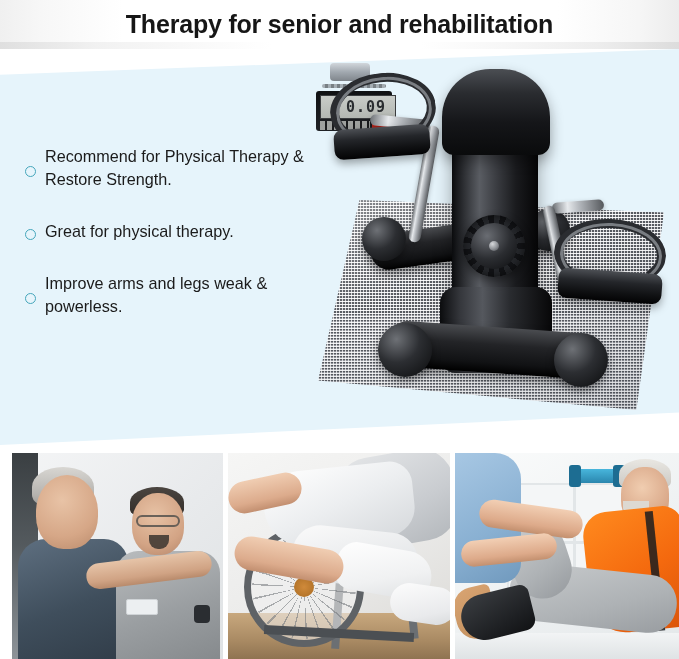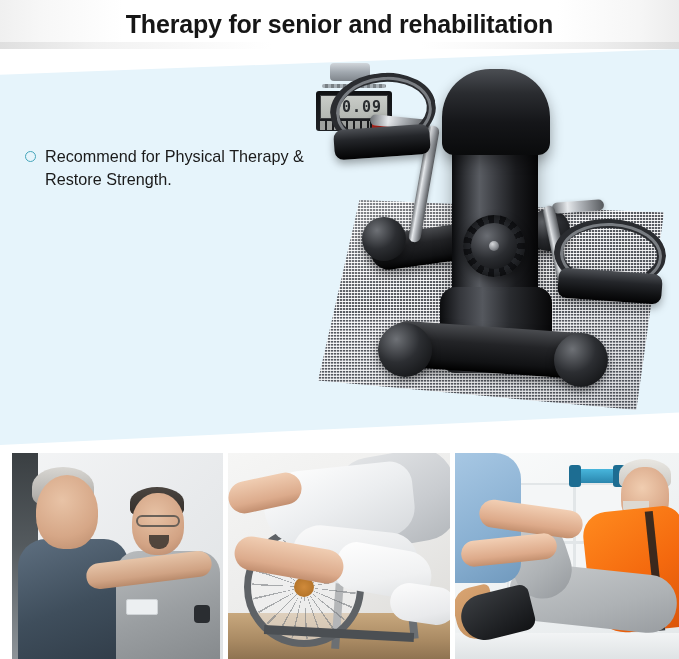--- a/index.html
+++ b/index.html
@@ -38,21 +38,21 @@
     position:absolute;left:0;top:0;width:679px;height:404px;
     background:#e6f4fb;
     clip-path:polygon(0% 6.4%, 100% 0%, 100% 90%, 0% 98%);
   }
 
   
   .bullets{
     position:absolute;left:25px;top:145px;width:300px;z-index:4;
   }
   .bullet-row{
-    display:flex;align-items:flex-start;margin-bottom:29px;
+    display:flex;align-items:center;margin-bottom:29px;
   }
   .bullet-dot{
     width:9px;height:9px;border:1.6px solid #45a6bb;border-radius:50%;
     flex:0 0 auto;margin-top:6px;margin-right:9px;background:transparent;
   }
   .bullet-text{
     font-size:16.2px;line-height:1.42;color:#1b1b1b;
   }
 
   
@@ -142,21 +142,21 @@
     position:absolute;left:30px;top:8px;width:40px;height:18px;border-radius:4px;
     background:linear-gradient(180deg,#cfd3d8 0%,#9aa0a7 50%,#74797f 100%);
     opacity:.9;
   }
   .lcd-frame{
     position:absolute;left:16px;top:36px;width:76px;height:40px;
     background:linear-gradient(180deg,#101113 0%,#202226 100%);
     border-radius:3px;padding:3px;box-sizing:border-box;
   }
   .lcd{
-    position:absolute;left:20px;top:40px;width:68px;height:24px;
+    position:absolute;left:20px;top:40px;width:76px;height:24px;
     background:linear-gradient(180deg,#c9ccc8 0%,#b3b7b2 100%);
     border:1px solid #3a3c3e;box-sizing:border-box;
     display:flex;align-items:center;justify-content:center;
     font-family:"DejaVu Sans Mono", monospace;
     font-size:15px;font-weight:bold;color:#2a2d30;letter-spacing:1px;padding-left:16px;
   }
   .lcd-labels{
     position:absolute;left:20px;top:66px;width:50px;height:9px;
     background:repeating-linear-gradient(90deg,#c9ccc8 0 5px, #1a1b1d 5px 7px);
     opacity:.75;
@@ -312,20 +312,28 @@
 
 <div class="blue-panel">
   <div class="blue-shape"></div>
 </div>
 
 <div class="bullets">
   <div class="bullet-row">
     <span class="bullet-dot"></span>
     <span class="bullet-text">Recommend for Physical Therapy &amp; Restore Strength.</span>
   </div>
+  <div class="bullet-row">
+    <span class="bullet-dot"></span>
+    <span class="bullet-text">Great for physical therapy.</span>
+  </div>
+  <div class="bullet-row">
+    <span class="bullet-dot"></span>
+    <span class="bullet-text">Improve arms and legs weak &amp; powerless.</span>
+  </div>
 </div>
 
 <div class="scene">
 
   <div class="mat"></div>
   <div class="mat-shade"></div>
 
   <div class="leg leg-back"></div>
   <div class="leg-cap cap-bl"></div>
   <div class="leg-cap cap-br"></div>

